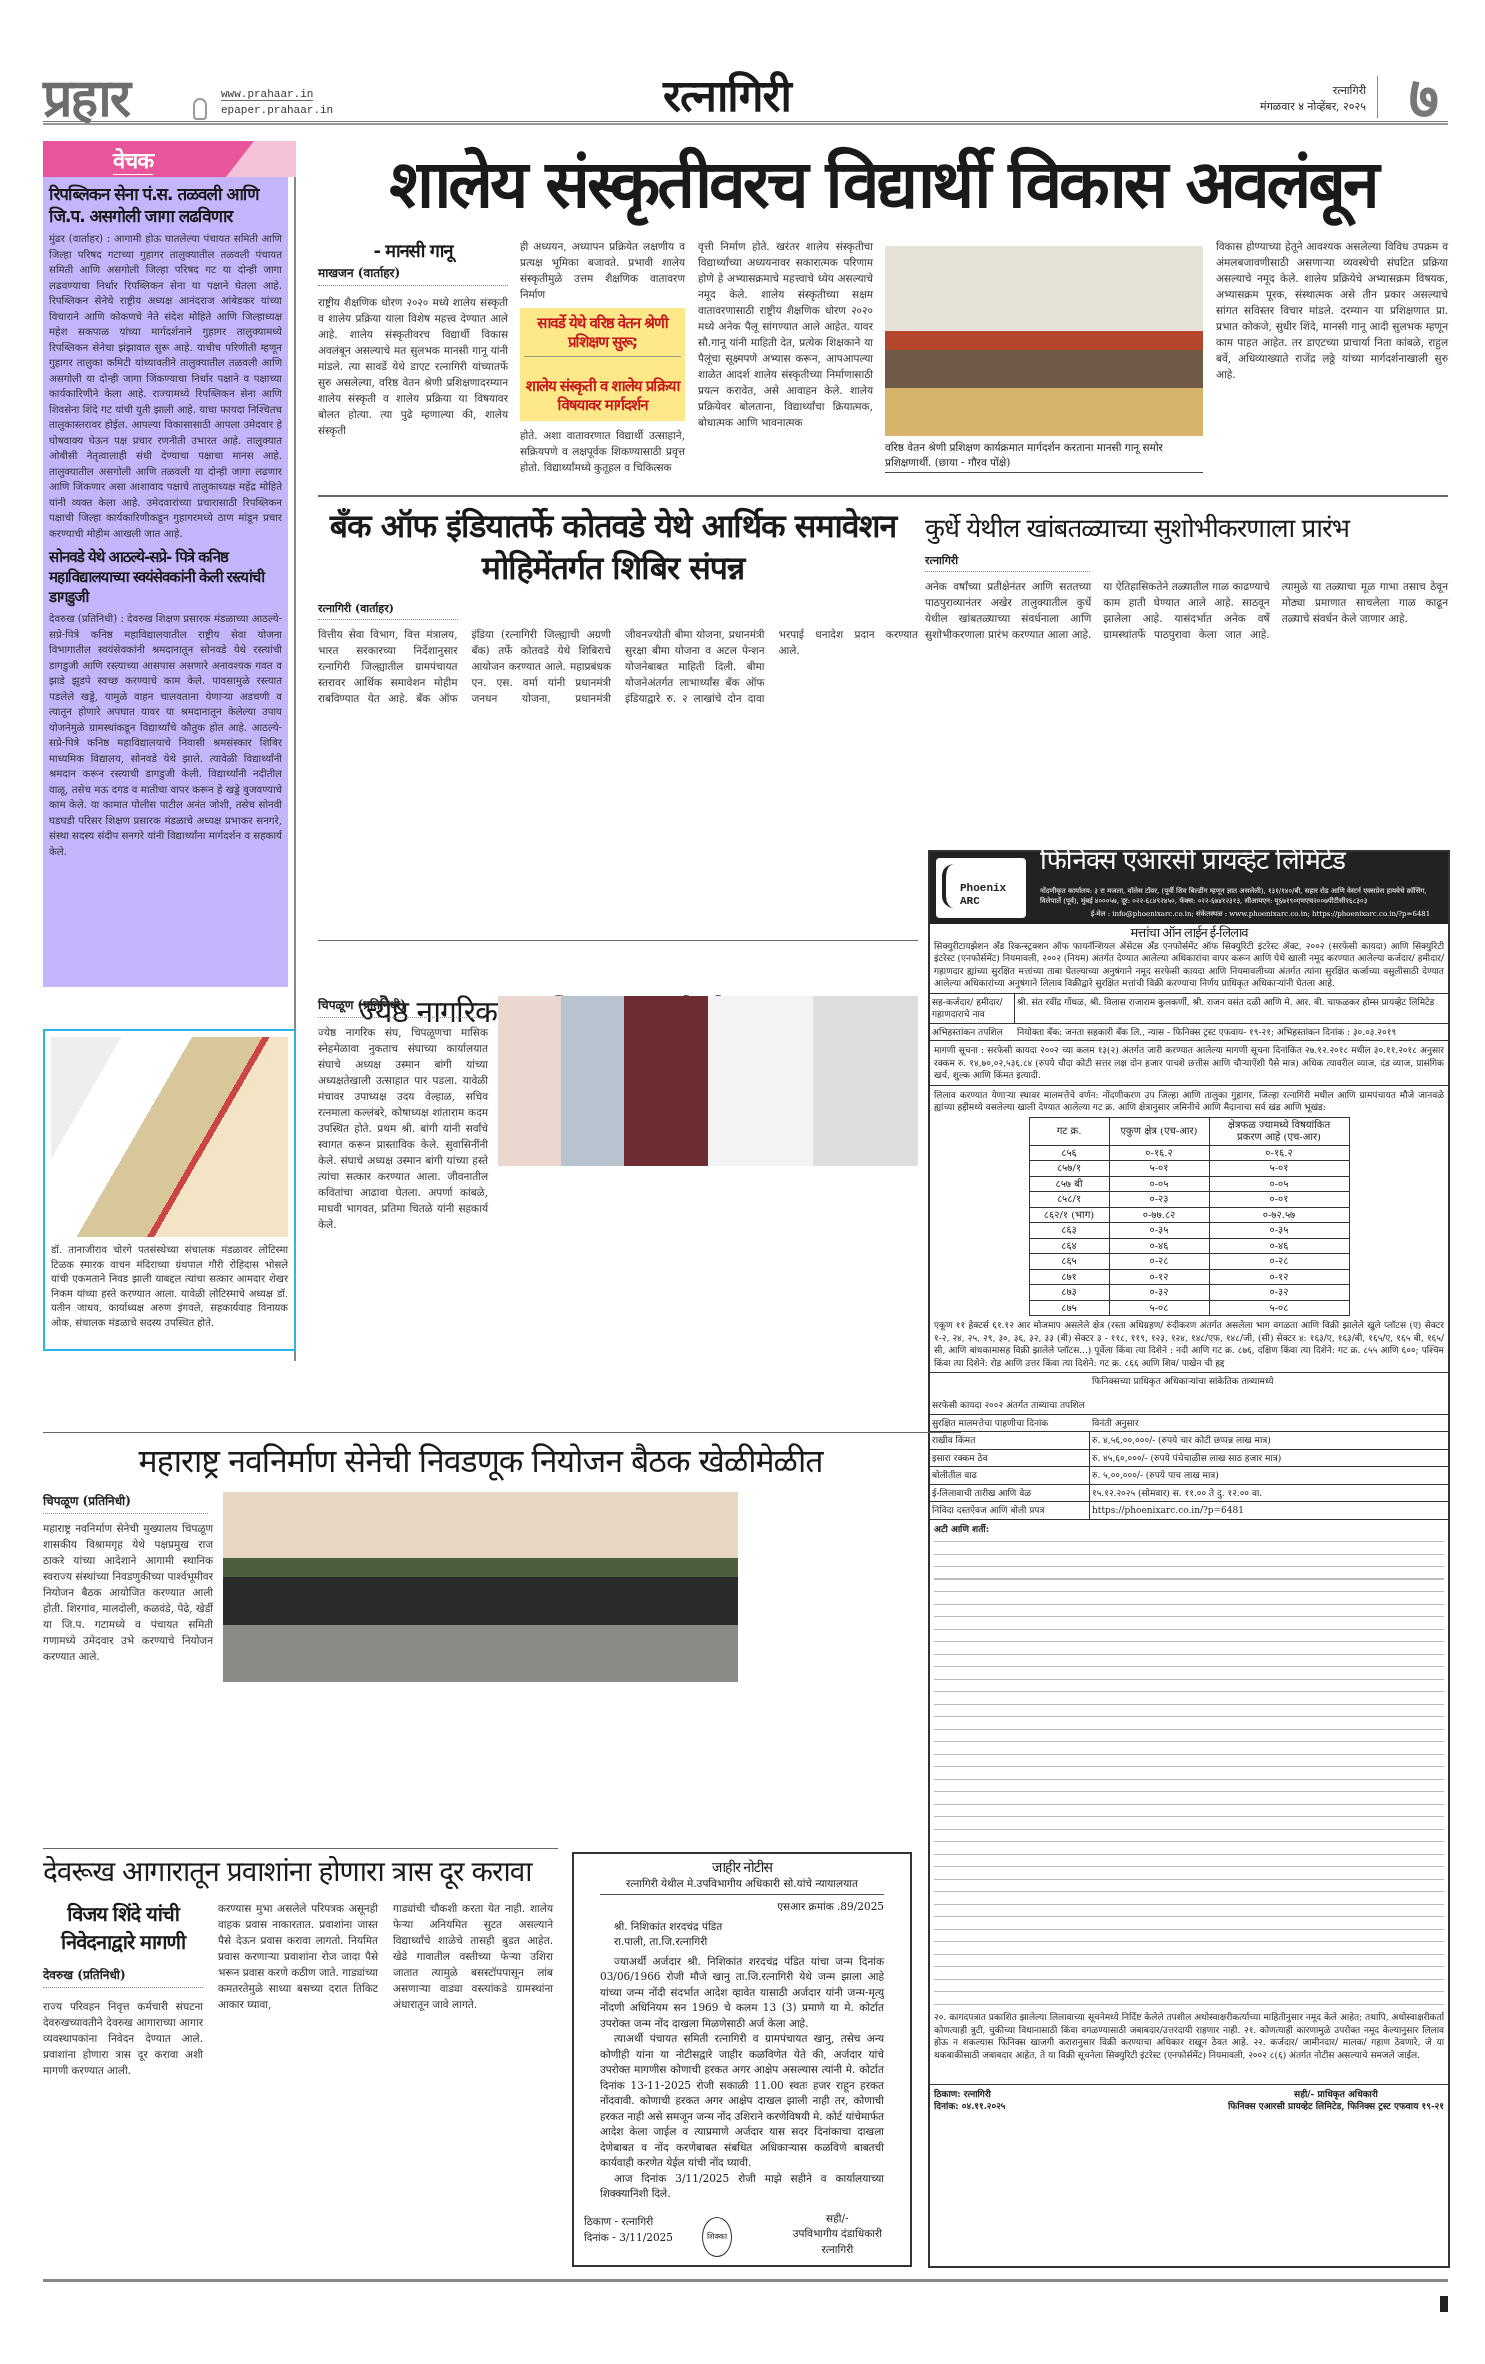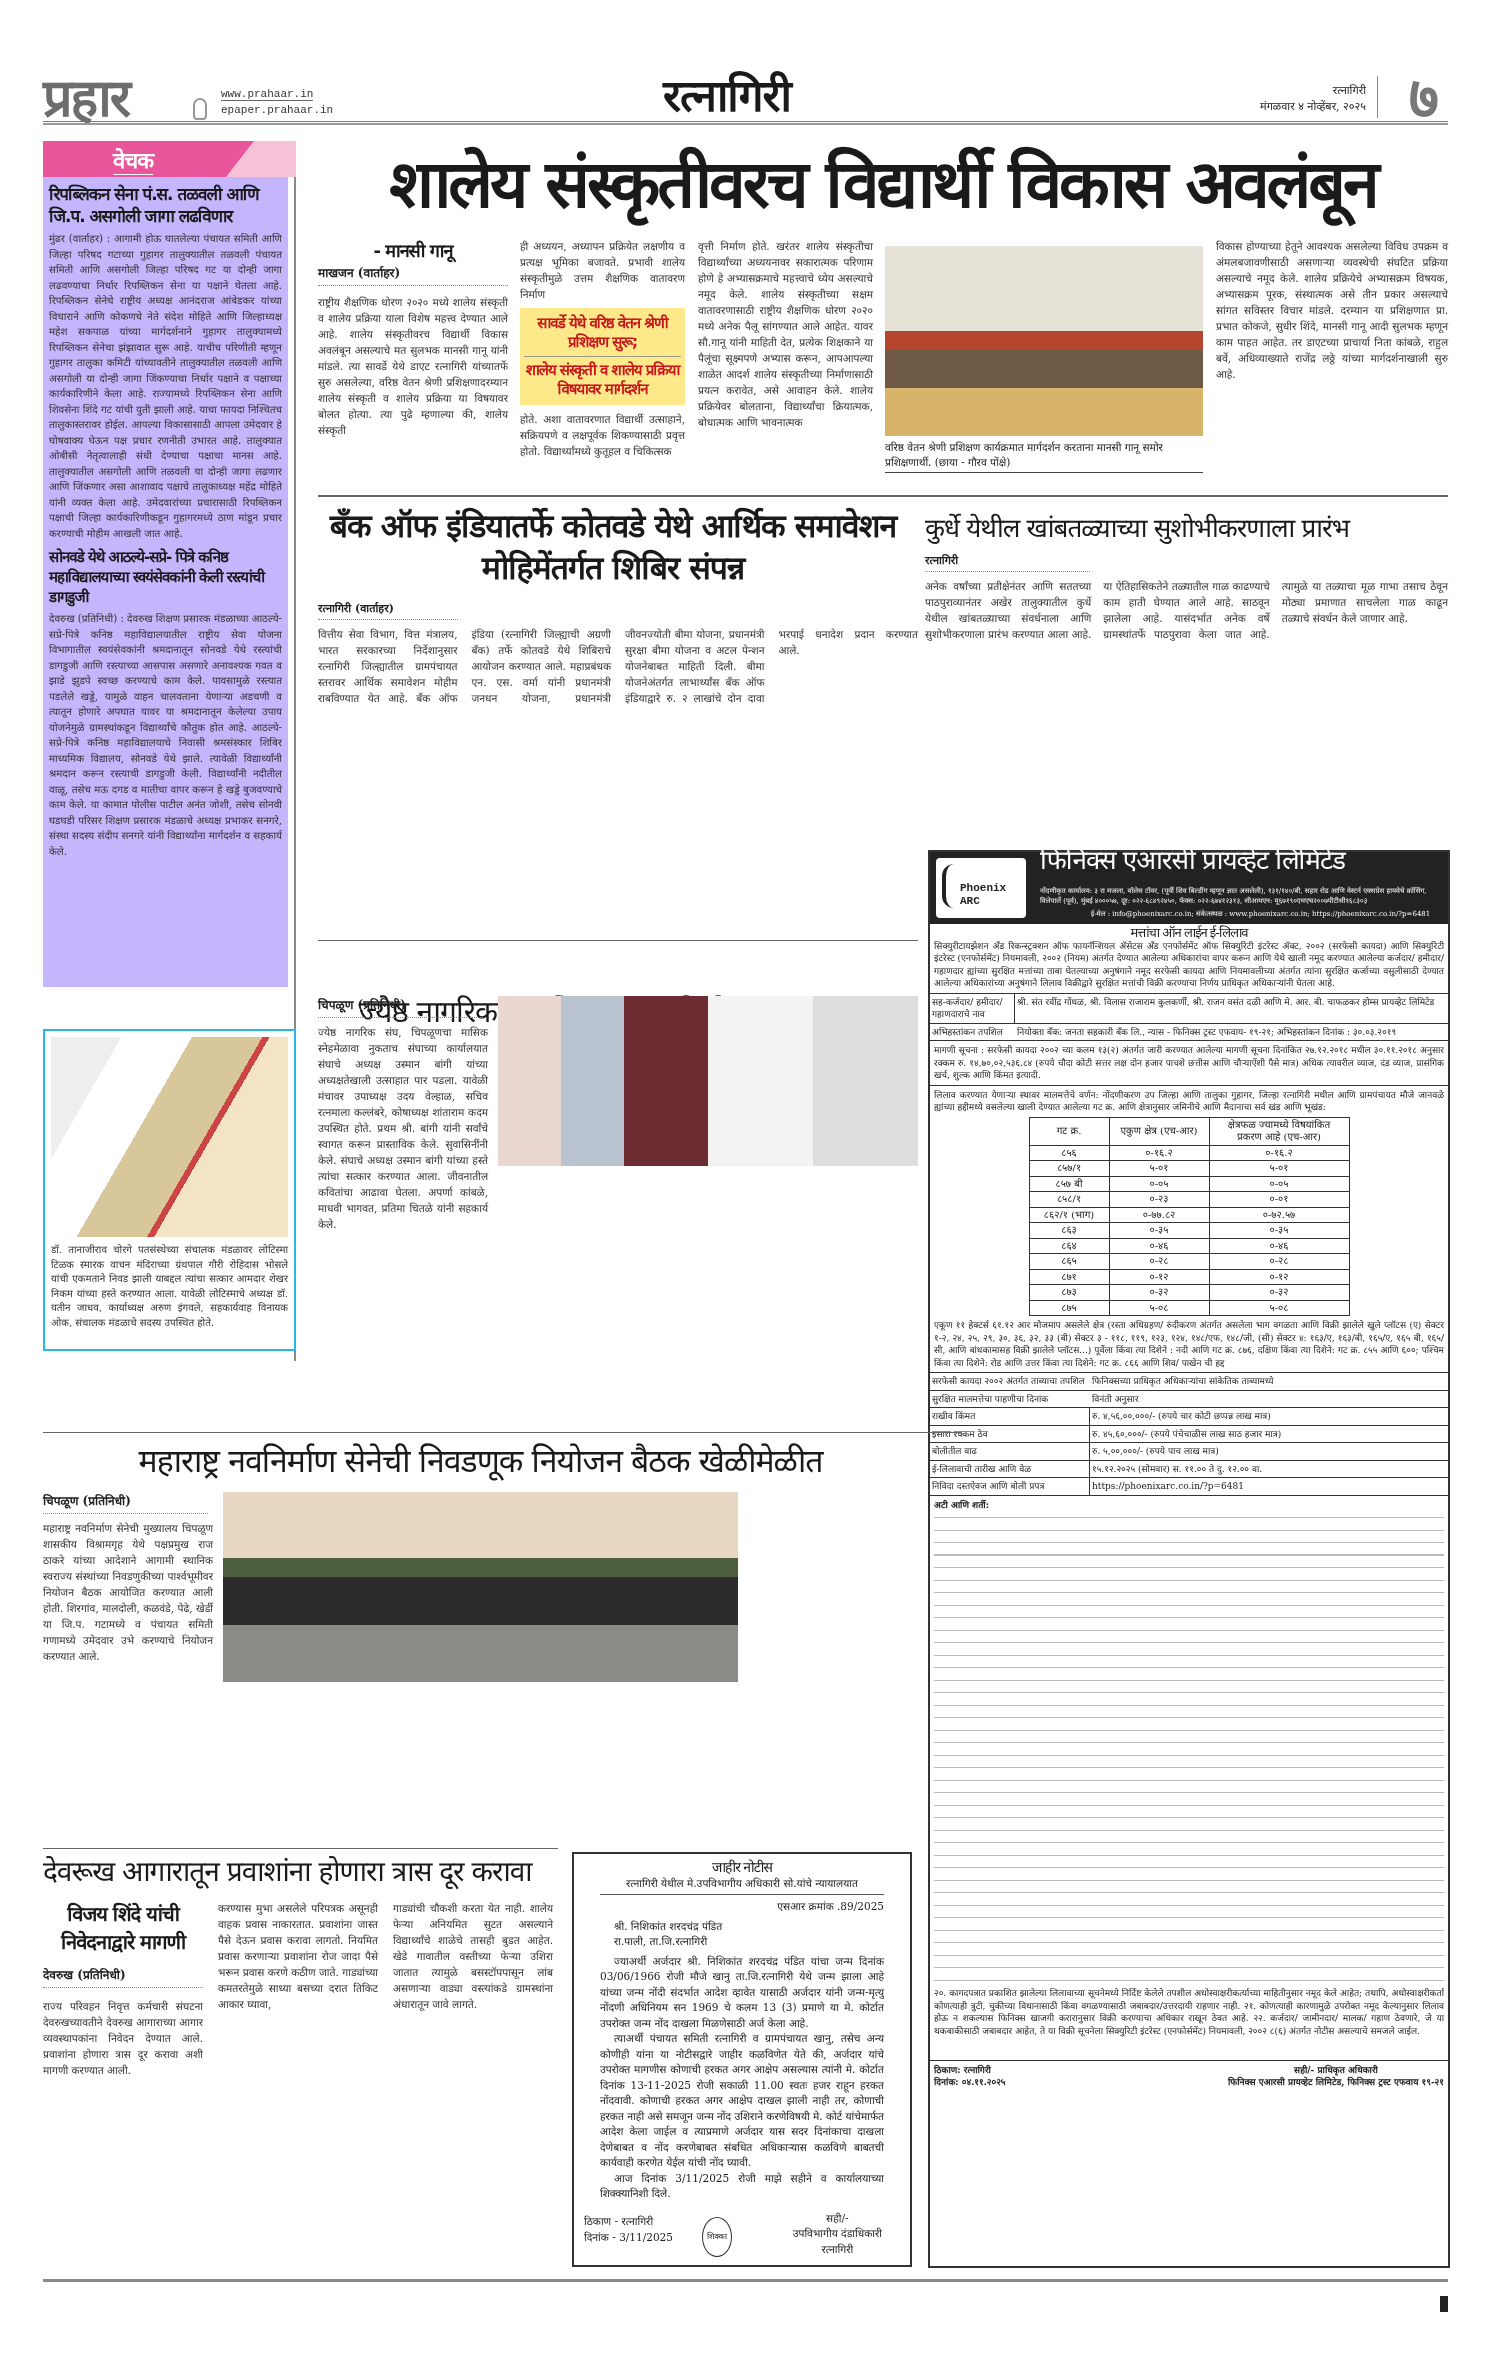--- a/index.html
+++ b/index.html
@@ -54,21 +54,21 @@
 <div class="abs hl" style="left:318px;top:140px;width:1130px;font-size:66px;line-height:90px;text-align:center;font-weight:900;letter-spacing:-3px;">शालेय संस्कृतीवरच विद्यार्थी विकास अवलंबून</div>
 <div class="abs" style="left:318px;top:238px;width:1130px;height:250px;">
   <div class="abs" style="left:0;top:0;width:190px;">
     <div class="hl" style="font-size:18px;text-align:center;">- मानसी गानू</div>
     <div class="byline" style="font-size:12px;margin:2px 0 8px;">माखजन (वार्ताहर)</div>
     <p class="body" style="font-size:10.5px;line-height:16px;">राष्ट्रीय शैक्षणिक धोरण २०२० मध्ये शालेय संस्कृती व शालेय प्रक्रिया याला विशेष महत्त्व देण्यात आले आहे. शालेय संस्कृतीवरच विद्यार्थी विकास अवलंबून असल्याचे मत सुलभक मानसी गानू यांनी मांडले. त्या सावर्डे येथे डाएट रत्नागिरी यांच्यातर्फे सुरु असलेल्या, वरिष्ठ वेतन श्रेणी प्रशिक्षणादरम्यान शालेय संस्कृती व शालेय प्रक्रिया या विषयावर बोलत होत्या. त्या पुढे म्हणाल्या की, शालेय संस्कृती</p>
   </div>
   <div class="abs" style="left:202px;top:0;width:165px;">
     <p class="body" style="font-size:10.5px;line-height:16px;">ही अध्ययन, अध्यापन प्रक्रियेत लक्षणीय व प्रत्यक्ष भूमिका बजावते. प्रभावी शालेय संस्कृतीमुळे उत्तम शैक्षणिक वातावरण निर्माण</p>
     <div style="background:#fde98a;padding:6px 4px;margin:6px 0;text-align:center;">
-      <div class="hl" style="color:#c8161d;font-size:15px;line-height:19px;border-bottom:1px solid #998;padding-bottom:4px;margin-bottom:4px;">सावर्डे येथे वरिष्ठ वेतन श्रेणी प्रशिक्षण सुरू;</div>
+      <div class="hl" style="color:#c8161d;font-size:15px;line-height:19px;border-bottom:1px solid #998;padding-bottom:4px;margin-bottom:20px;">सावर्डे येथे वरिष्ठ वेतन श्रेणी प्रशिक्षण सुरू;</div>
       <div class="hl" style="color:#c8161d;font-size:15px;line-height:19px;">शालेय संस्कृती व शालेय प्रक्रिया विषयावर मार्गदर्शन</div>
     </div>
     <p class="body" style="font-size:10.5px;line-height:16px;">होते. अशा वातावरणात विद्यार्थी उत्साहाने, सक्रियपणे व लक्षपूर्वक शिकण्यासाठी प्रवृत्त होतो. विद्यार्थ्यांमध्ये कुतूहल व चिकित्सक</p>
   </div>
   <div class="abs" style="left:380px;top:0;width:175px;">
     <p class="body" style="font-size:10.5px;line-height:16px;">वृत्ती निर्माण होते. खरंतर शालेय संस्कृतीचा विद्यार्थ्यांच्या अध्ययनावर सकारात्मक परिणाम होणे हे अभ्यासक्रमाचे महत्त्वाचे ध्येय असल्याचे नमूद केले. शालेय संस्कृतीच्या सक्षम वातावरणासाठी राष्ट्रीय शैक्षणिक धोरण २०२० मध्ये अनेक पैलू सांगण्यात आले आहेत. यावर सौ.गानू यांनी माहिती देत, प्रत्येक शिक्षकाने या पैलूंचा सूक्ष्मपणे अभ्यास करून, आपआपल्या शाळेत आदर्श शालेय संस्कृतीच्या निर्माणासाठी प्रयत्न करावेत, असे आवाहन केले. शालेय प्रक्रियेवर बोलताना, विद्यार्थ्यांचा क्रियात्मक, बोधात्मक आणि भावनात्मक</p>
   </div>
   <div class="abs" style="left:567px;top:8px;width:318px;">
     <div class="photo" style="width:318px;height:190px;background:linear-gradient(180deg,#e6e2d8 0 45%,#b3462c 45% 55%,#6f5a48 55% 75%,#d7b46a 75%);"></div>
     <div style="font-size:10.5px;line-height:15px;margin-top:4px;border-bottom:1px solid #444;padding-bottom:2px;">वरिष्ठ वेतन श्रेणी प्रशिक्षण कार्यक्रमात मार्गदर्शन करताना मानसी गानू समोर प्रशिक्षणार्थी. (छाया - गौरव पोंक्षे)</div>
@@ -178,21 +178,21 @@
         <tr>
             <td>८७५</td>
             <td>५-०८</td>
             <td>५-०८</td>
           </tr>
       </tbody>
     </table>
     <p style="text-align:justify;margin-top:3px;">एकूण ११ हेक्टर्स ६१.१२ आर मोजमाप असलेले क्षेत्र (रस्ता अधिग्रहण/ रुंदीकरण अंतर्गत असलेला भाग वगळता आणि विक्री झालेले खुले प्लॉटस (ए) सेक्टर १-२, २४, २५, २९, ३०, ३६, ३२, ३३ (बी) सेक्टर ३ - ११८, ११९, १२३, १२४, १४८/एफ, १४८/जी, (सी) सेक्टर ४: १६३/ए, १६३/बी, १६५/ए, १६५ बी, १६५/सी, आणि बांधकामासह विक्री झालेले प्लॉटस...) पूर्वेला किंवा त्या दिशेने : नदी आणि गट क्र. ८७६, दक्षिण किंवा त्या दिशेने: गट क्र. ८५५ आणि ६००; पश्चिम किंवा त्या दिशेने: रोड आणि उत्तर किंवा त्या दिशेने: गट क्र. ८६६ आणि शिव/ पाखेन ची हद्द</p>
   </div>
   <div style="display:flex;border-top:1px solid #333;">
-      <div style="width:160px;padding:2px;">सरफेसी कायदा २००२ अंतर्गत ताब्याचा तपशिल</div>
+      <div style="width:160px;padding:2px;margin-top:24px;">सरफेसी कायदा २००२ अंतर्गत ताब्याचा तपशिल</div>
       <div style="padding:2px;">फिनिक्सच्या प्राधिकृत अधिकाऱ्यांचा सांकेतिक ताब्यामध्ये</div>
     </div>
   <div style="display:flex;border-top:1px solid #333;">
       <div style="width:160px;padding:2px;">सुरक्षित मालमत्तेचा पाहणीचा दिनांक</div>
       <div style="padding:2px;">विनंती अनुसार</div>
     </div>
   <div style="display:flex;border-top:1px solid #333;">
       <div style="width:160px;padding:2px;border-right:1px solid #333;">राखीव किंमत</div>
       <div style="padding:2px;">रु. ४,५६,००,०००/- (रुपये चार कोटी छप्पन्न लाख मात्र)</div>
     </div>

